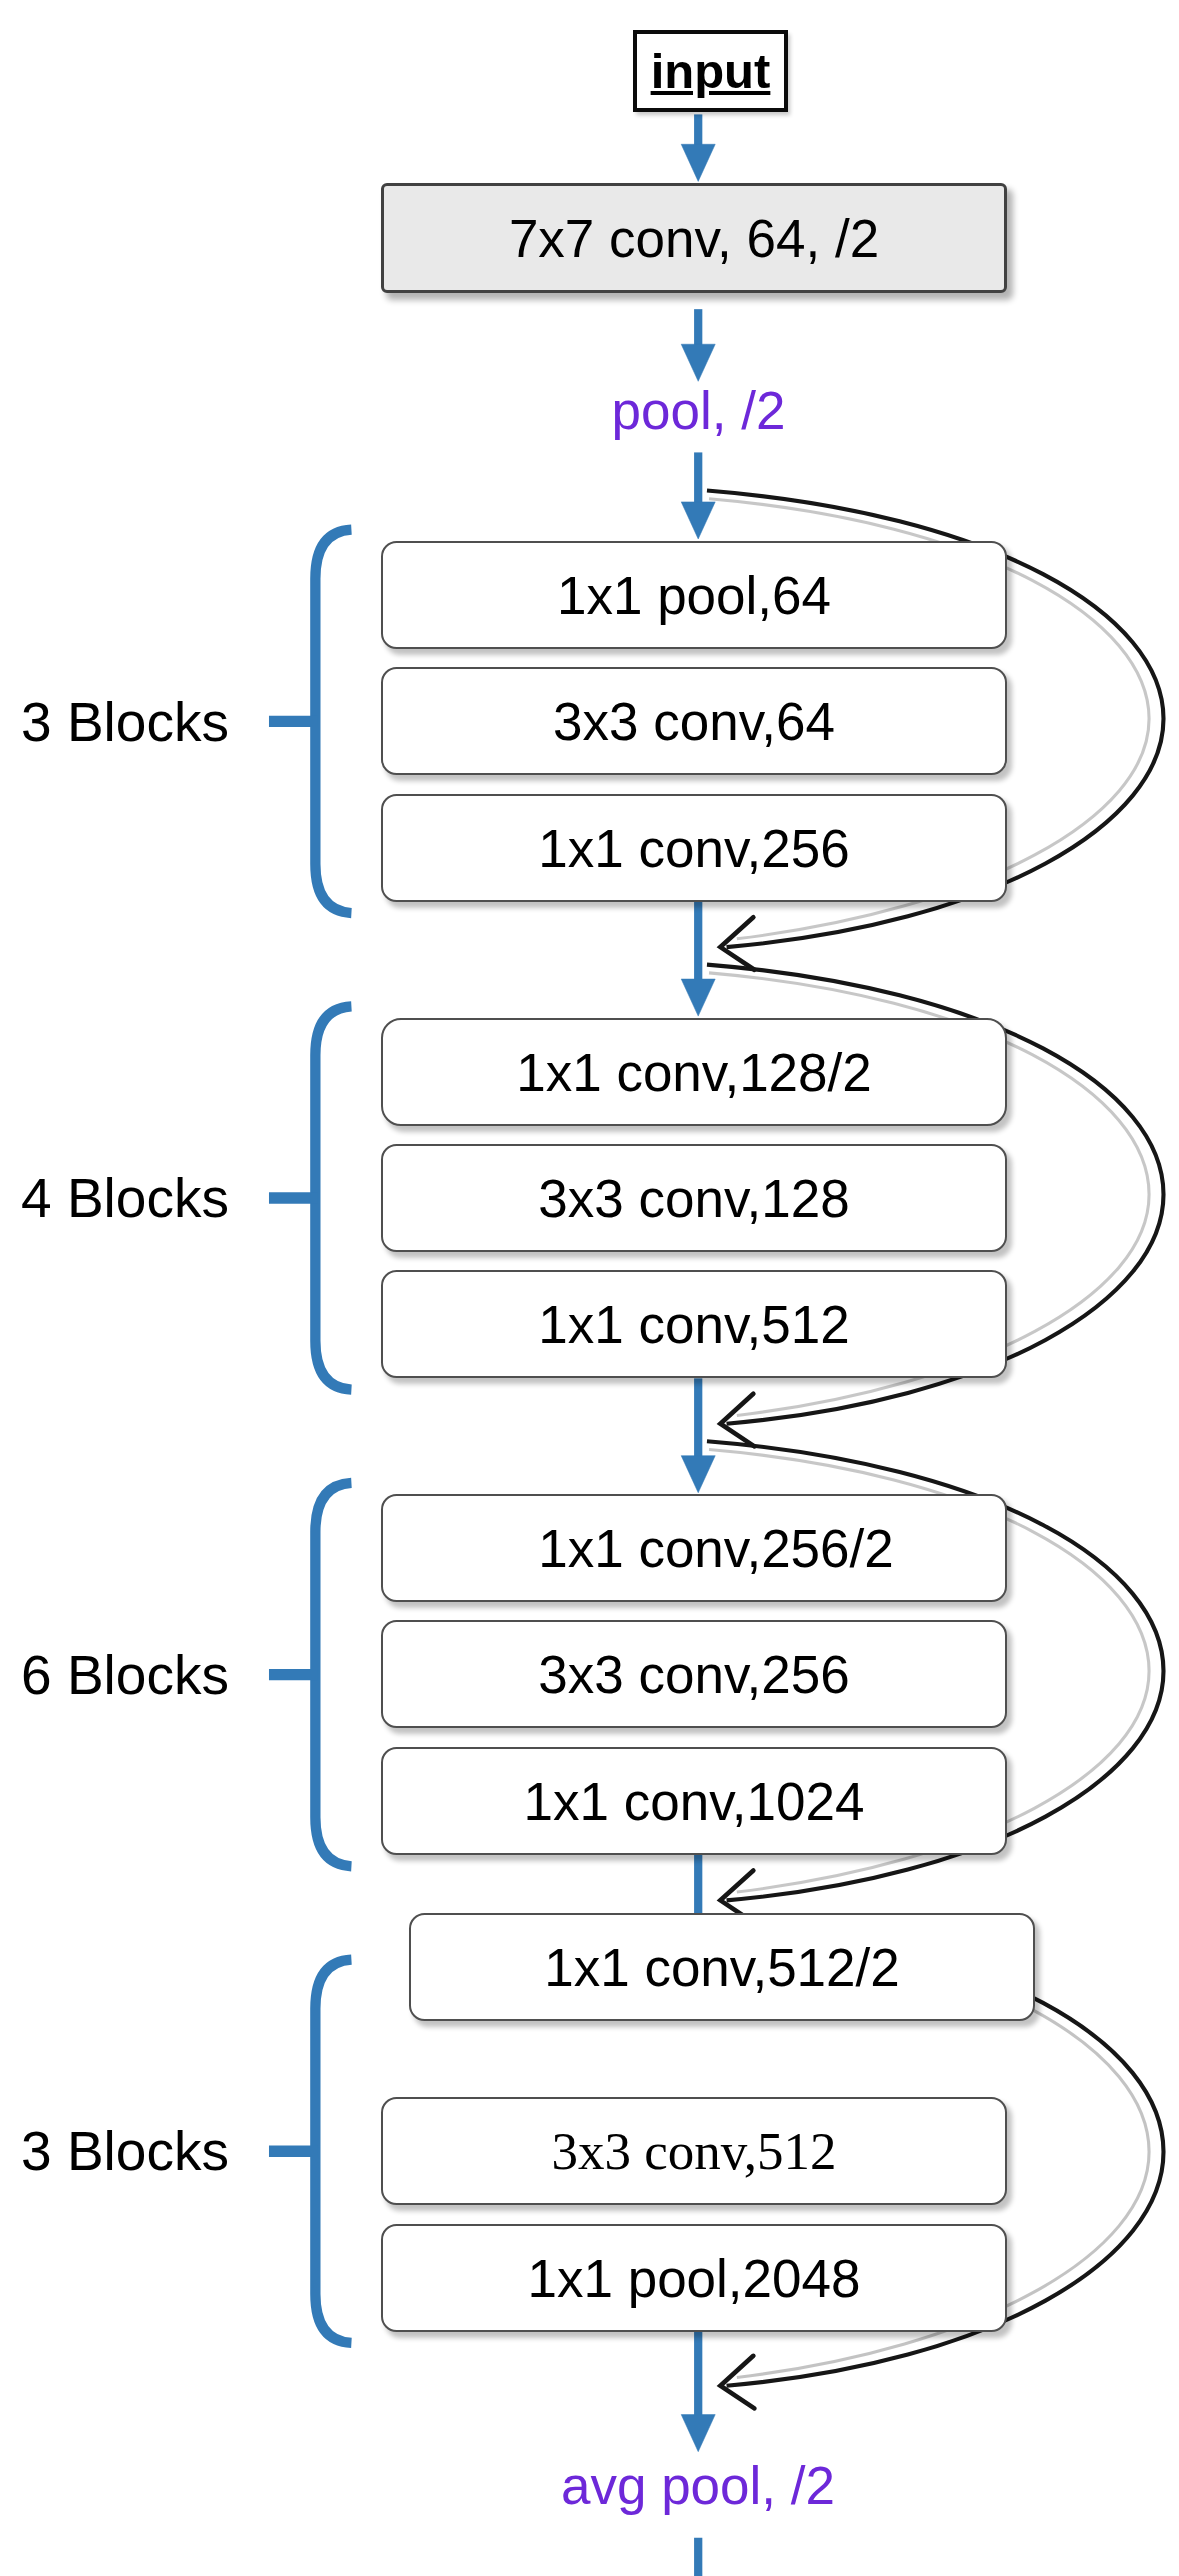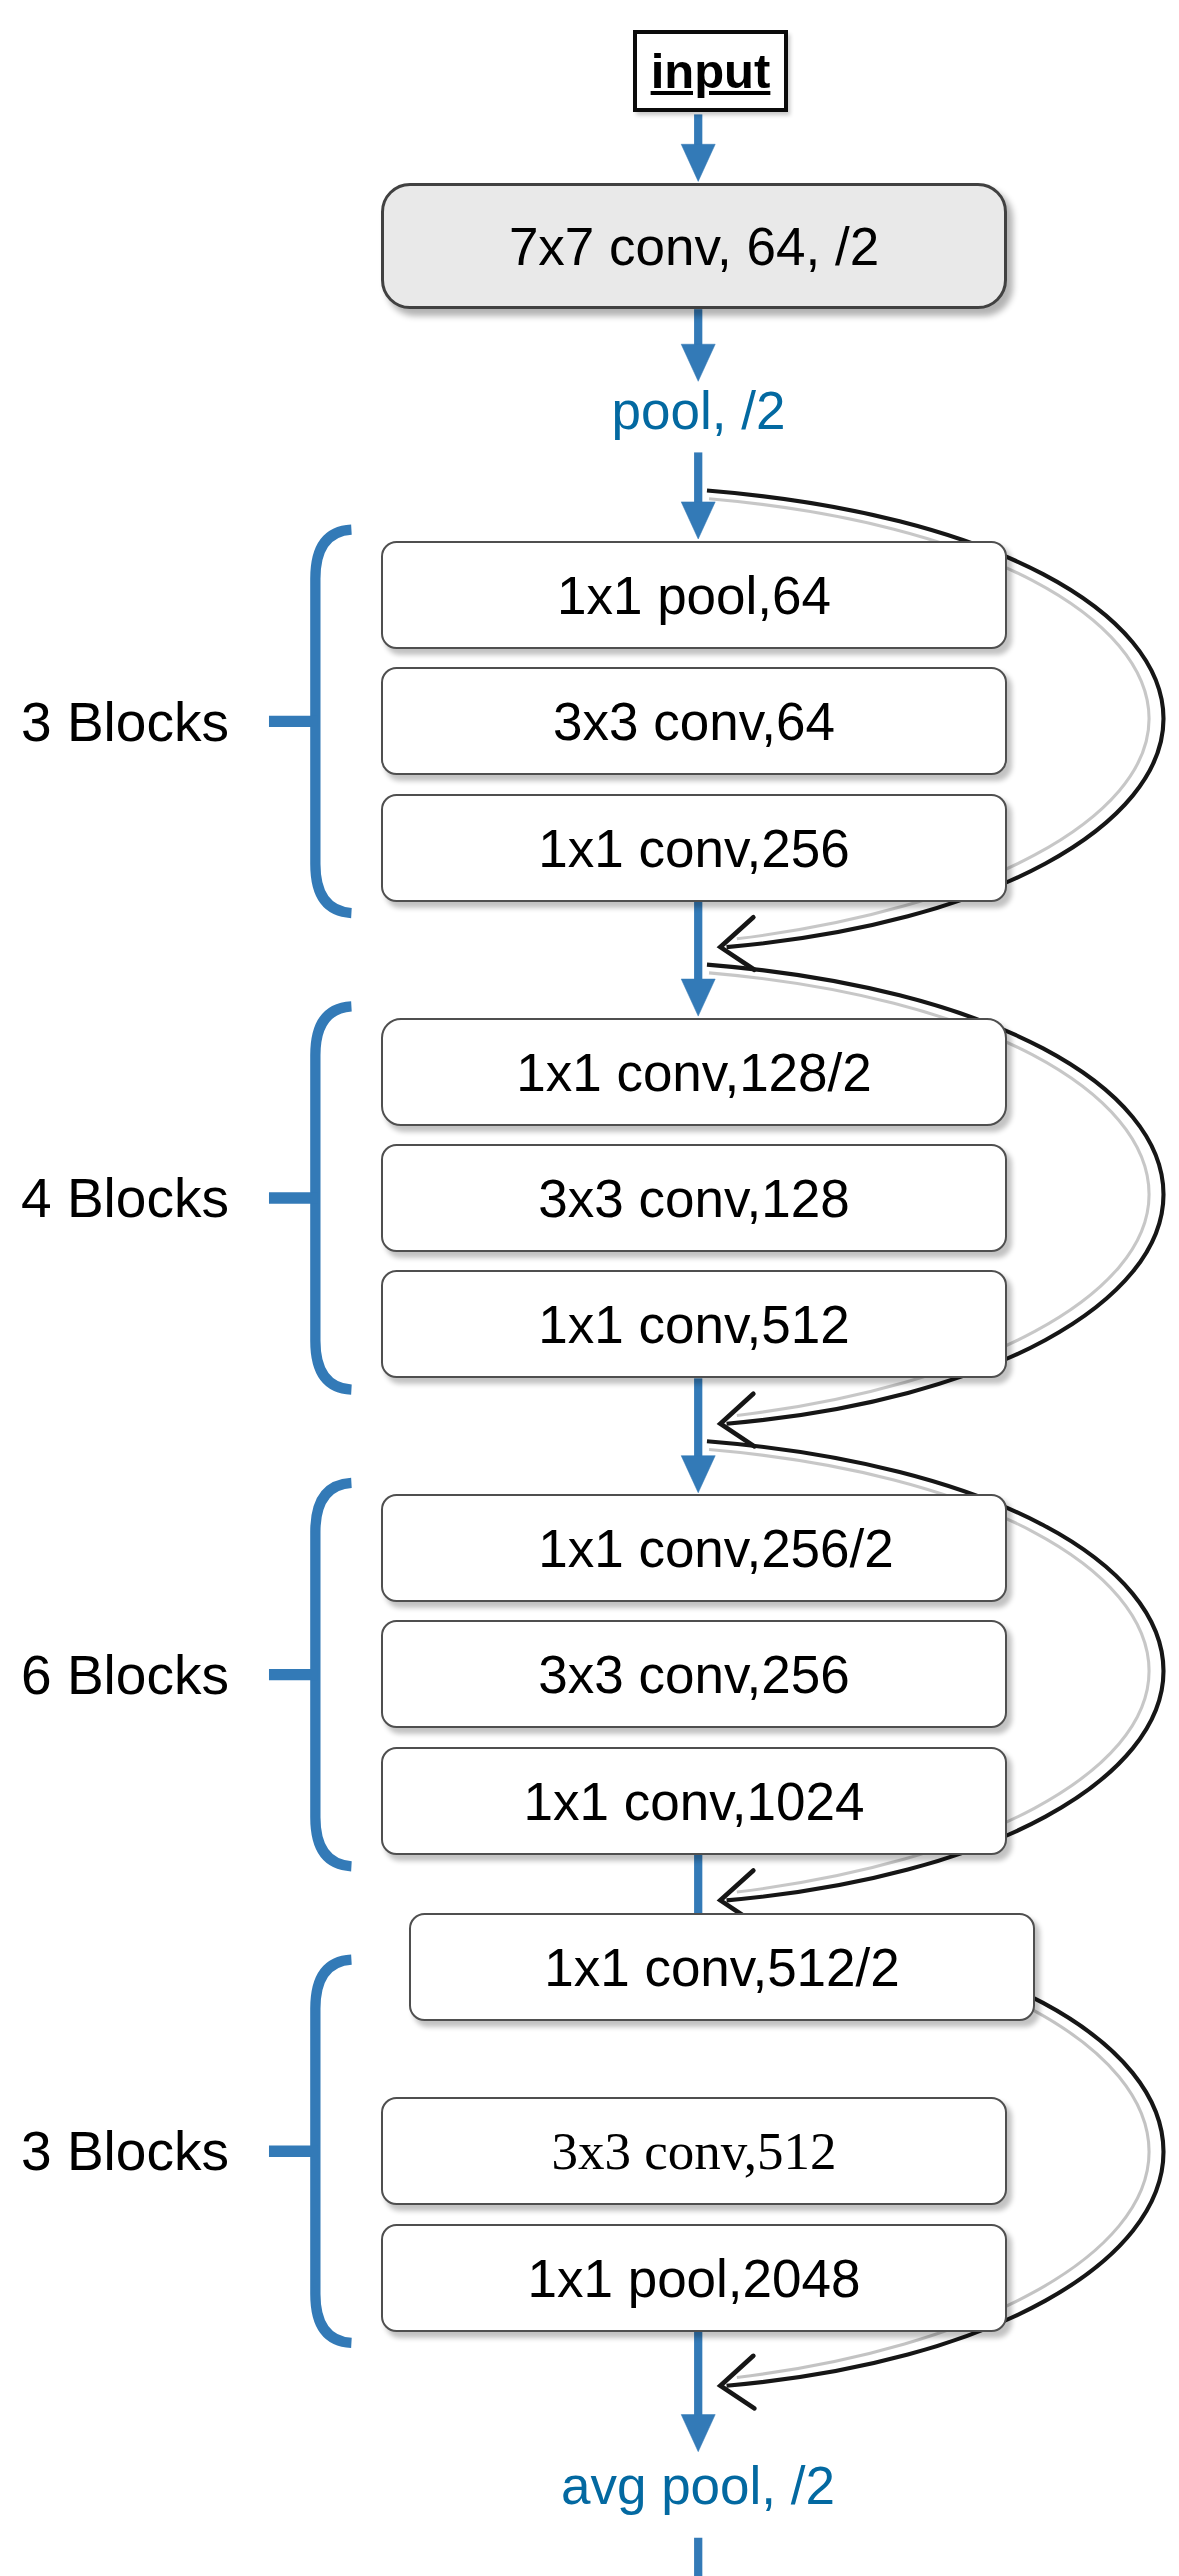--- a/index.html
+++ b/index.html
@@ -23,39 +23,39 @@
   }
   .input-box{
     left:633px;top:30px;width:155px;height:82px;
     background:#ffffff;
     border:4.6px solid #0b0b0b;
     font-size:49px;font-weight:bold;
     box-shadow:3.1px 3.6px 4.1px rgba(0,0,0,0.22);
     text-decoration:underline;
   }
   .stem-box{
-    left:381px;top:183px;width:626px;height:126px;
+    left:381px;top:183px;width:626px;height:110px;
     background:#e9e9e9;
     border:3.6px solid #414141;
-    border-radius:29px;
+    border-radius:6px;
     font-size:53px;
     box-shadow:5.2px 6.2px 6.2px rgba(0,0,0,0.30);
   }
   .rowbox{
     left:381px;width:626px;height:108px;
     background:#ffffff;
     border:2.6px solid #4f4f4f;
     border-radius:15.5px;
     font-size:53px;
     box-shadow:4.6px 5.7px 5.7px rgba(0,0,0,0.24);
   }
   .floating-label{
     position:absolute;
     display:flex;align-items:center;justify-content:center;
-    color:#0369a1;font-size:53px;
+    color:#6d28d9;font-size:53px;
     text-align:center;
   }
   .pool-label{left:531px;top:378px;width:335px;height:64px;}
   .avgpool-label{left:505px;top:2453px;width:386px;height:65px;}
   .group-label{
     position:absolute;left:14px;width:222px;height:67px;
     display:flex;align-items:center;justify-content:center;
     color:#000;font-size:55px;
   }
   .gl-1{top:688px;}

